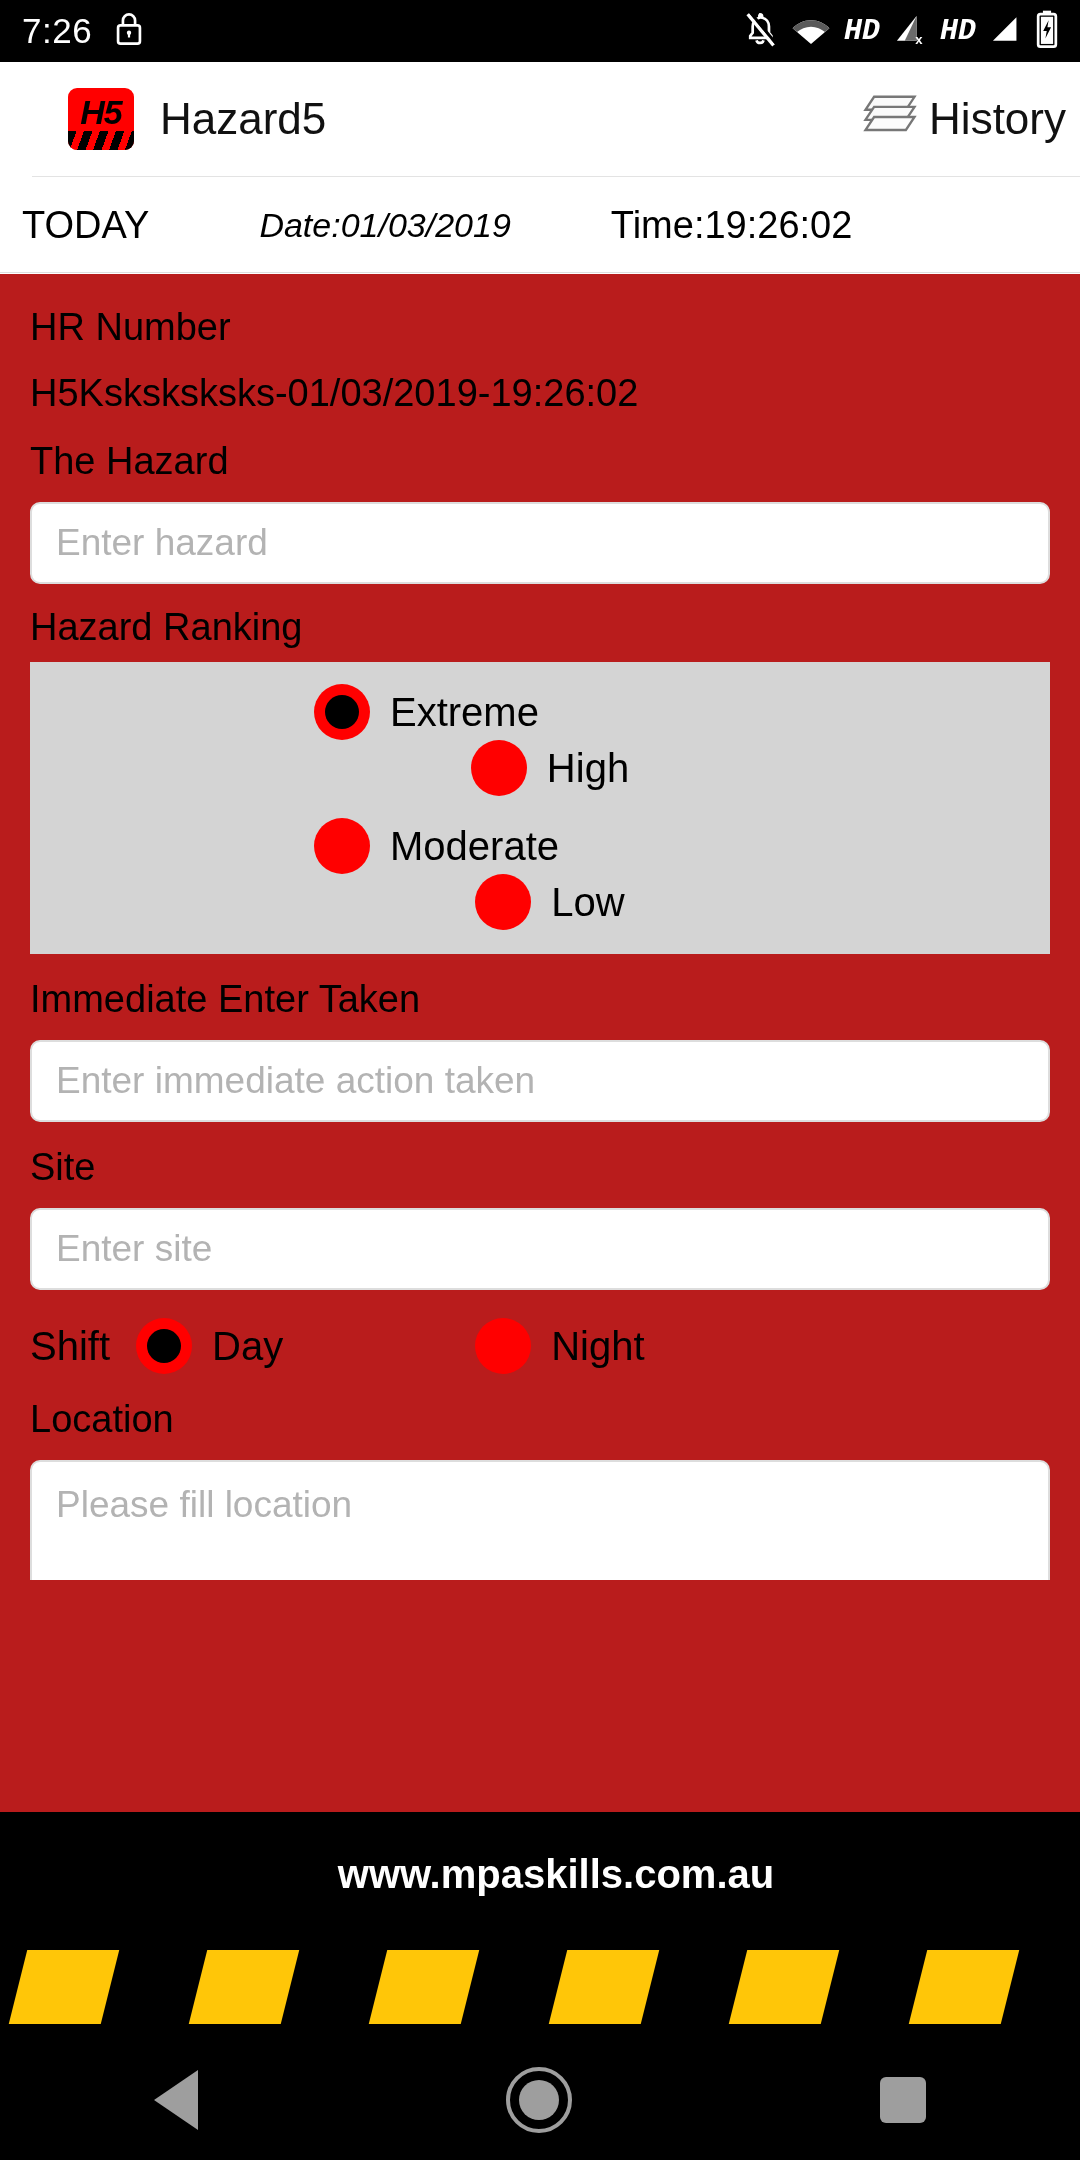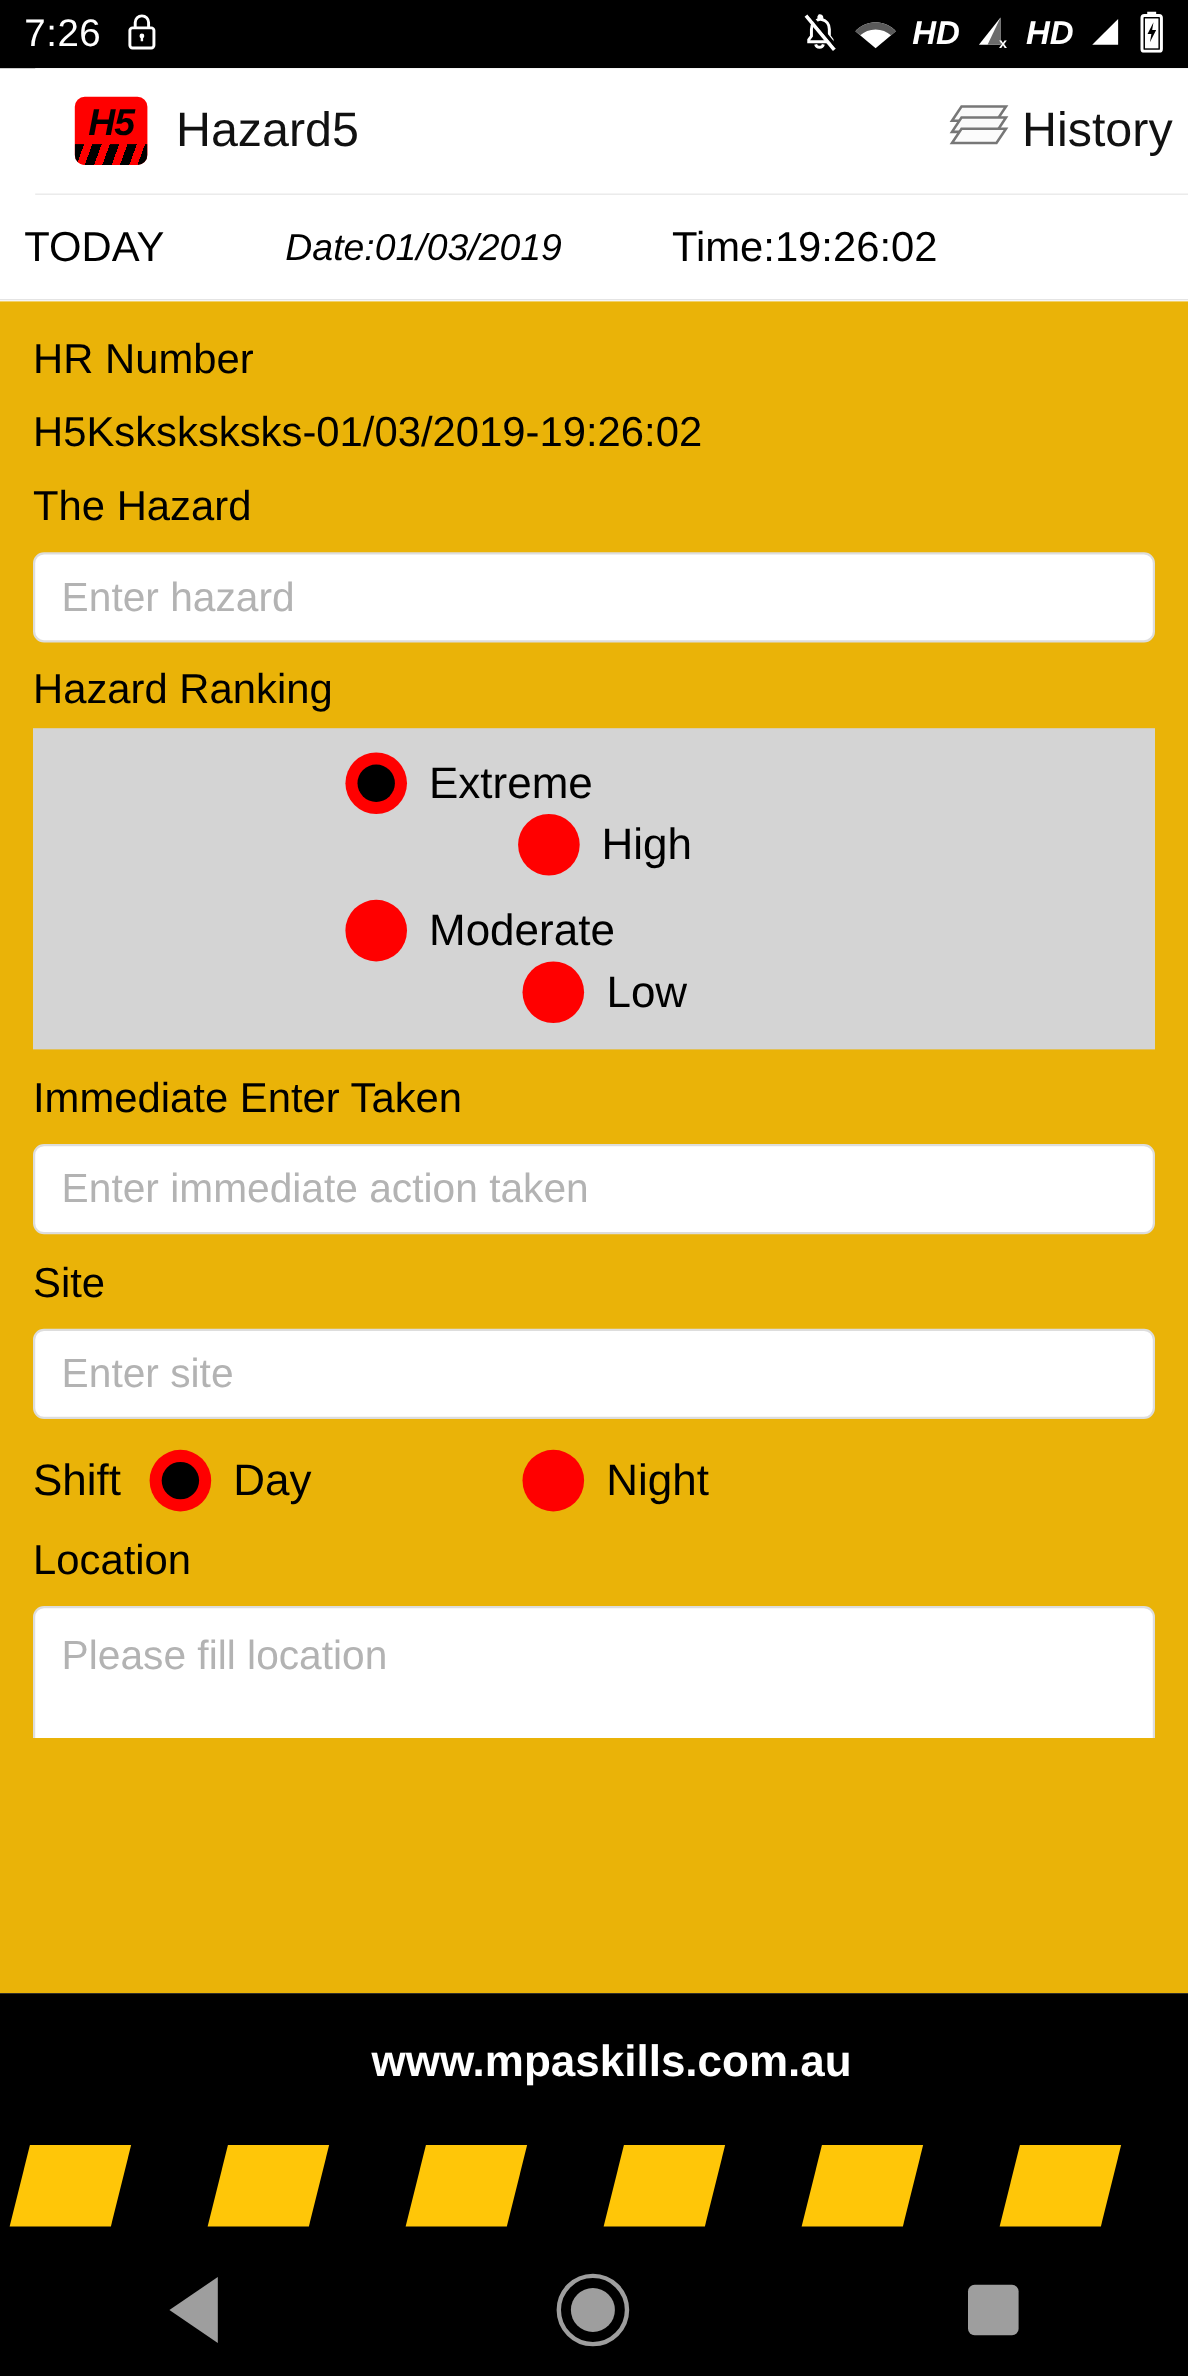--- a/index.html
+++ b/index.html
@@ -14,21 +14,21 @@
   
   .statusbar{
     position:absolute; top:0; left:0; width:1080px; height:62px;
     background:#000; color:#fff;
     display:flex; align-items:center; padding:0 22px;
   }
   .sb-clock{ font-size:35px; letter-spacing:0.5px; font-family:"Liberation Sans", sans-serif; }
   .sb-left{ display:flex; align-items:center; gap:22px; }
   .sb-spacer{ flex:1; }
   .sb-right{ display:flex; align-items:center; gap:13px; }
-  .sb-hd{ font-size:30px; font-weight:bold; font-style:italic; line-height:1; }
+  .sb-hd{ font-size:30px; font-weight:bold; font-style:italic; line-height:1;font-family:Liberation Mono, monospace; }
   .ic{ display:block; }
 
   
   .appbar{
     position:absolute; top:62px; left:0; width:1080px; height:115px;
     background:#fff; display:flex; align-items:center;
     border-bottom:1px solid #e3e3e3;
     margin-left:32px;
   }
   .logo{
@@ -60,21 +60,21 @@
     background:#fff; border-bottom:1px solid #dedede;
     display:flex; align-items:center;
   }
   .dr-today{ font-size:38px; color:#000; margin-left:22px; }
   .dr-date{ font-size:34px; color:#000; margin-left:110px;font-style:italic; }
   .dr-time{ font-size:38px; color:#000; margin-left:100px; }
 
   
   .body{
     position:absolute; top:274px; left:0; width:1080px; height:1538px;
-    background:#eab308; overflow:hidden;
+    background:#b91c1c; overflow:hidden;
   }
   .pad{ padding:0 30px; }
   .label{ font-size:38px; color:#000; line-height:1.0; }
   .value{ font-size:38px; color:#000; line-height:1.0; }
 
   .field{
     width:1020px; height:82px; border:2px solid #dddddd; border-radius:10px;
     background:#fff; display:flex; align-items:center; padding:0 24px;
   }
   .field-ph{ font-size:37px; color:#b3b3b3; }

